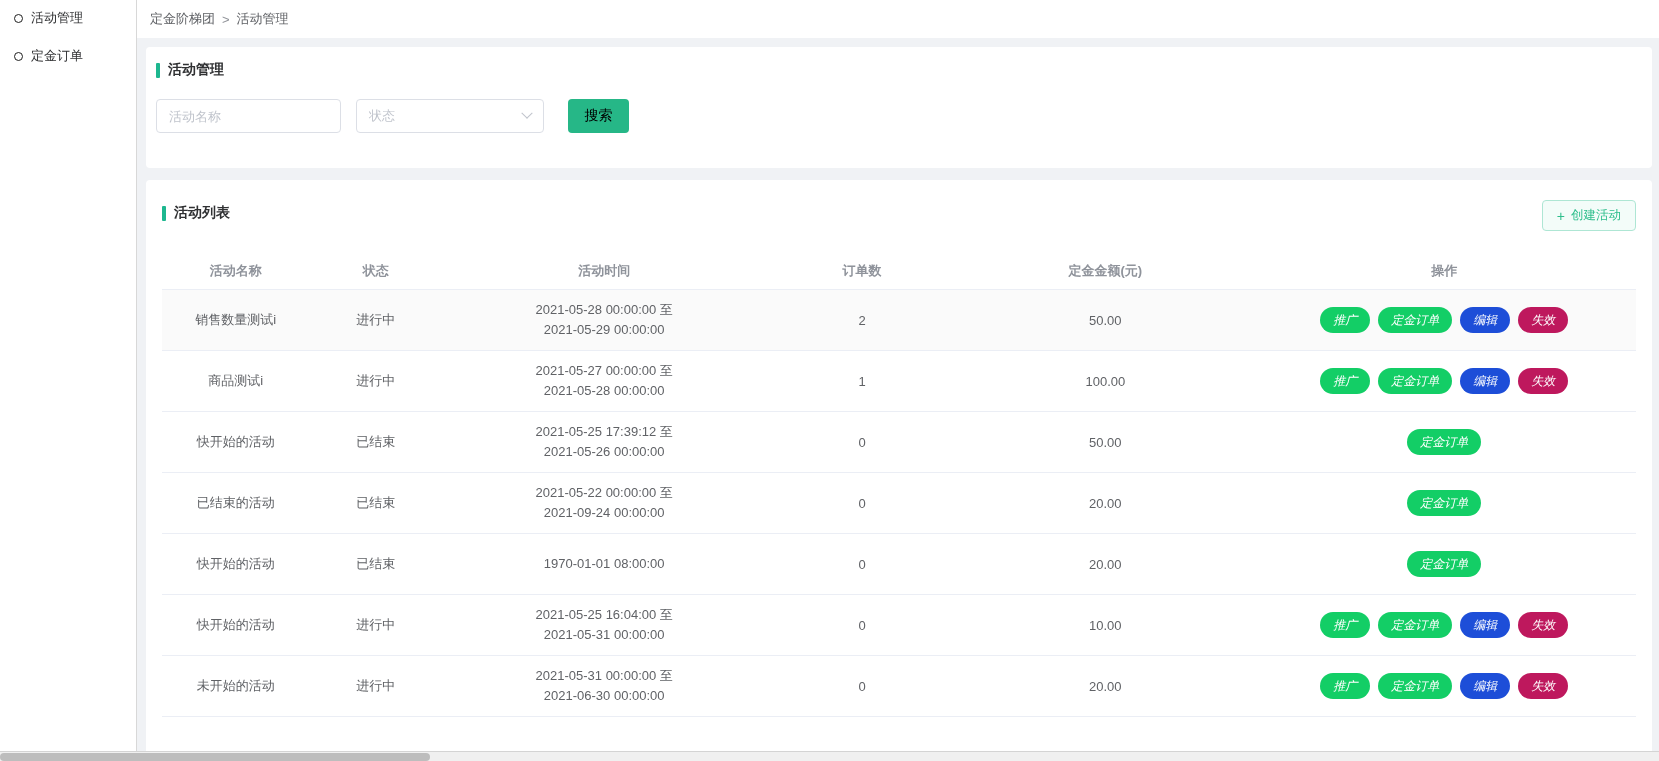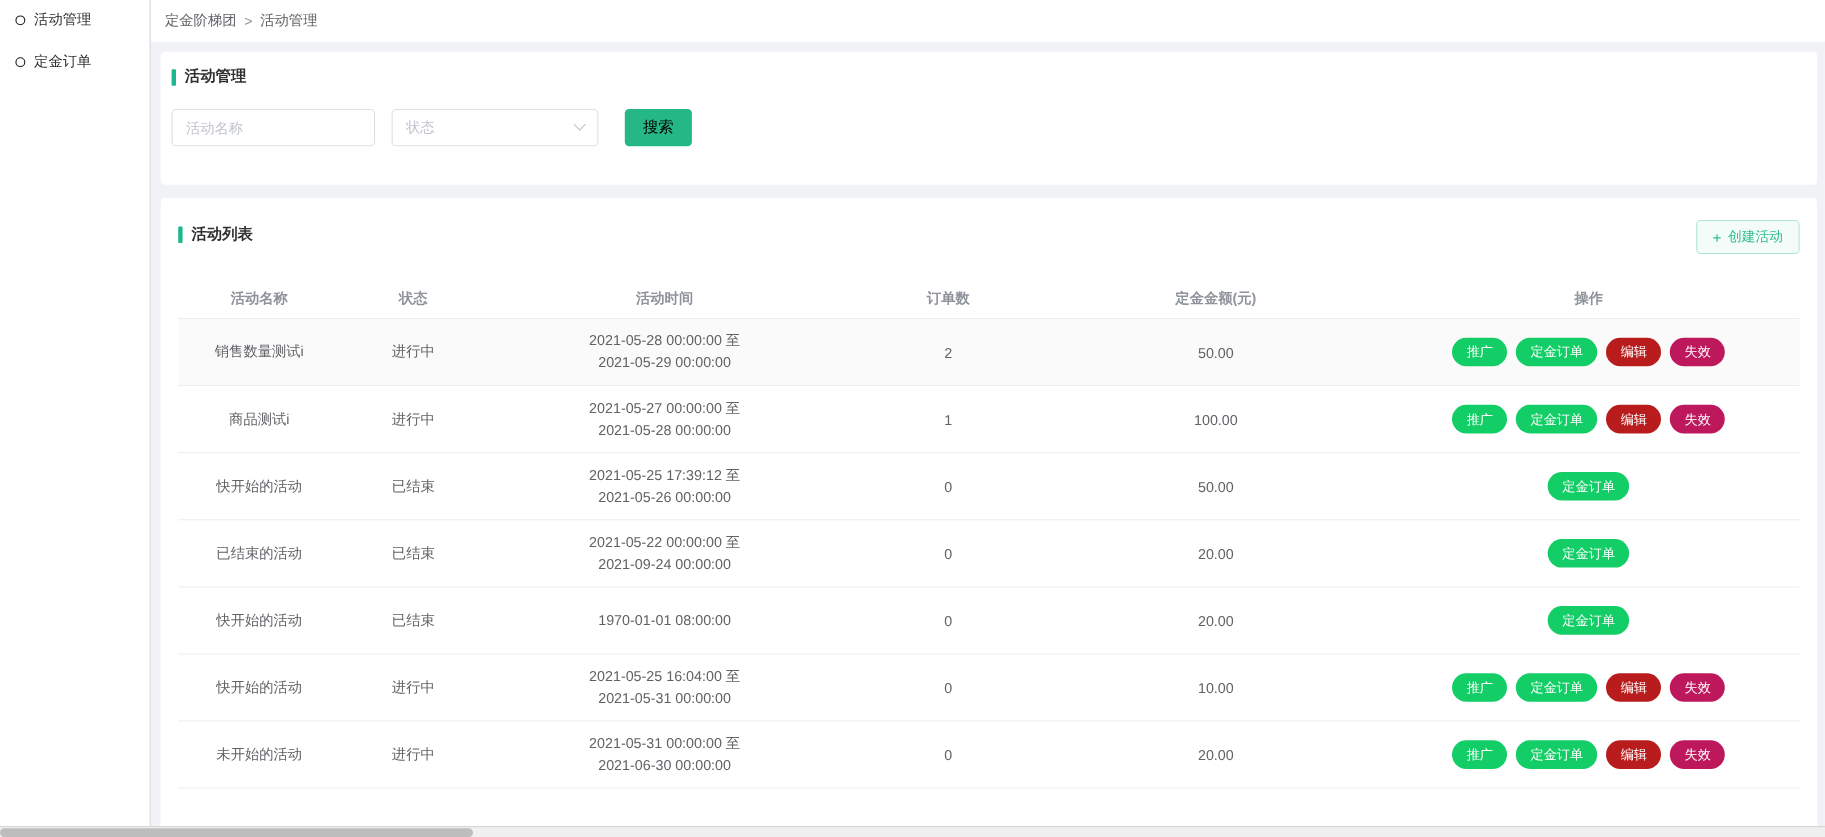--- a/index.html
+++ b/index.html
@@ -49,23 +49,23 @@
   .table { margin-top:22px; }
   .tr { display:flex; align-items:center; border-bottom:1px solid #ebeef5; }
   .tr-head { height:37px; font-weight:bold; color:#8f939b; }
   .tr-body { height:61px; color:#606266; }
   .tr-body.first { background:#fafafa; }
   .td { text-align:center; }
   .c1{width:10%} .c2{width:9%} .c3{width:22%} .c4{width:13%} .c5{width:20%} .c6{width:26%}
   .time-line { line-height:20px; }
   .actions { display:flex; justify-content:center; gap:8px; }
   .pill { height:26px; border-radius:13px; border:none; color:#fff; font-size:12px;
-    padding:0 13px; cursor:pointer; display:inline-flex; align-items:center; font-family:inherit; }
+    padding:0 13px; cursor:pointer; display:inline-flex; align-items:center; font-family:inherit;font-style:italic; }
   .pill.green { background:#13ce66; }
-  .pill.teal  { background:#b91c1c; }
+  .pill.teal  { background:#1d4ed8; }
   .pill.red   { background:#be185d; }
   
   .hscroll { position:absolute; left:0; right:0; bottom:0; height:10px; background:#f0f0f0;
     border-top:1px solid #d4d4d4; z-index:5; }
   .hthumb { position:absolute; left:0; top:1px; height:8px; width:430px; background:#bdbdbd; border-radius:4px; }
 </style>
 </head>
 <body>
 
 <div class="sidebar">

